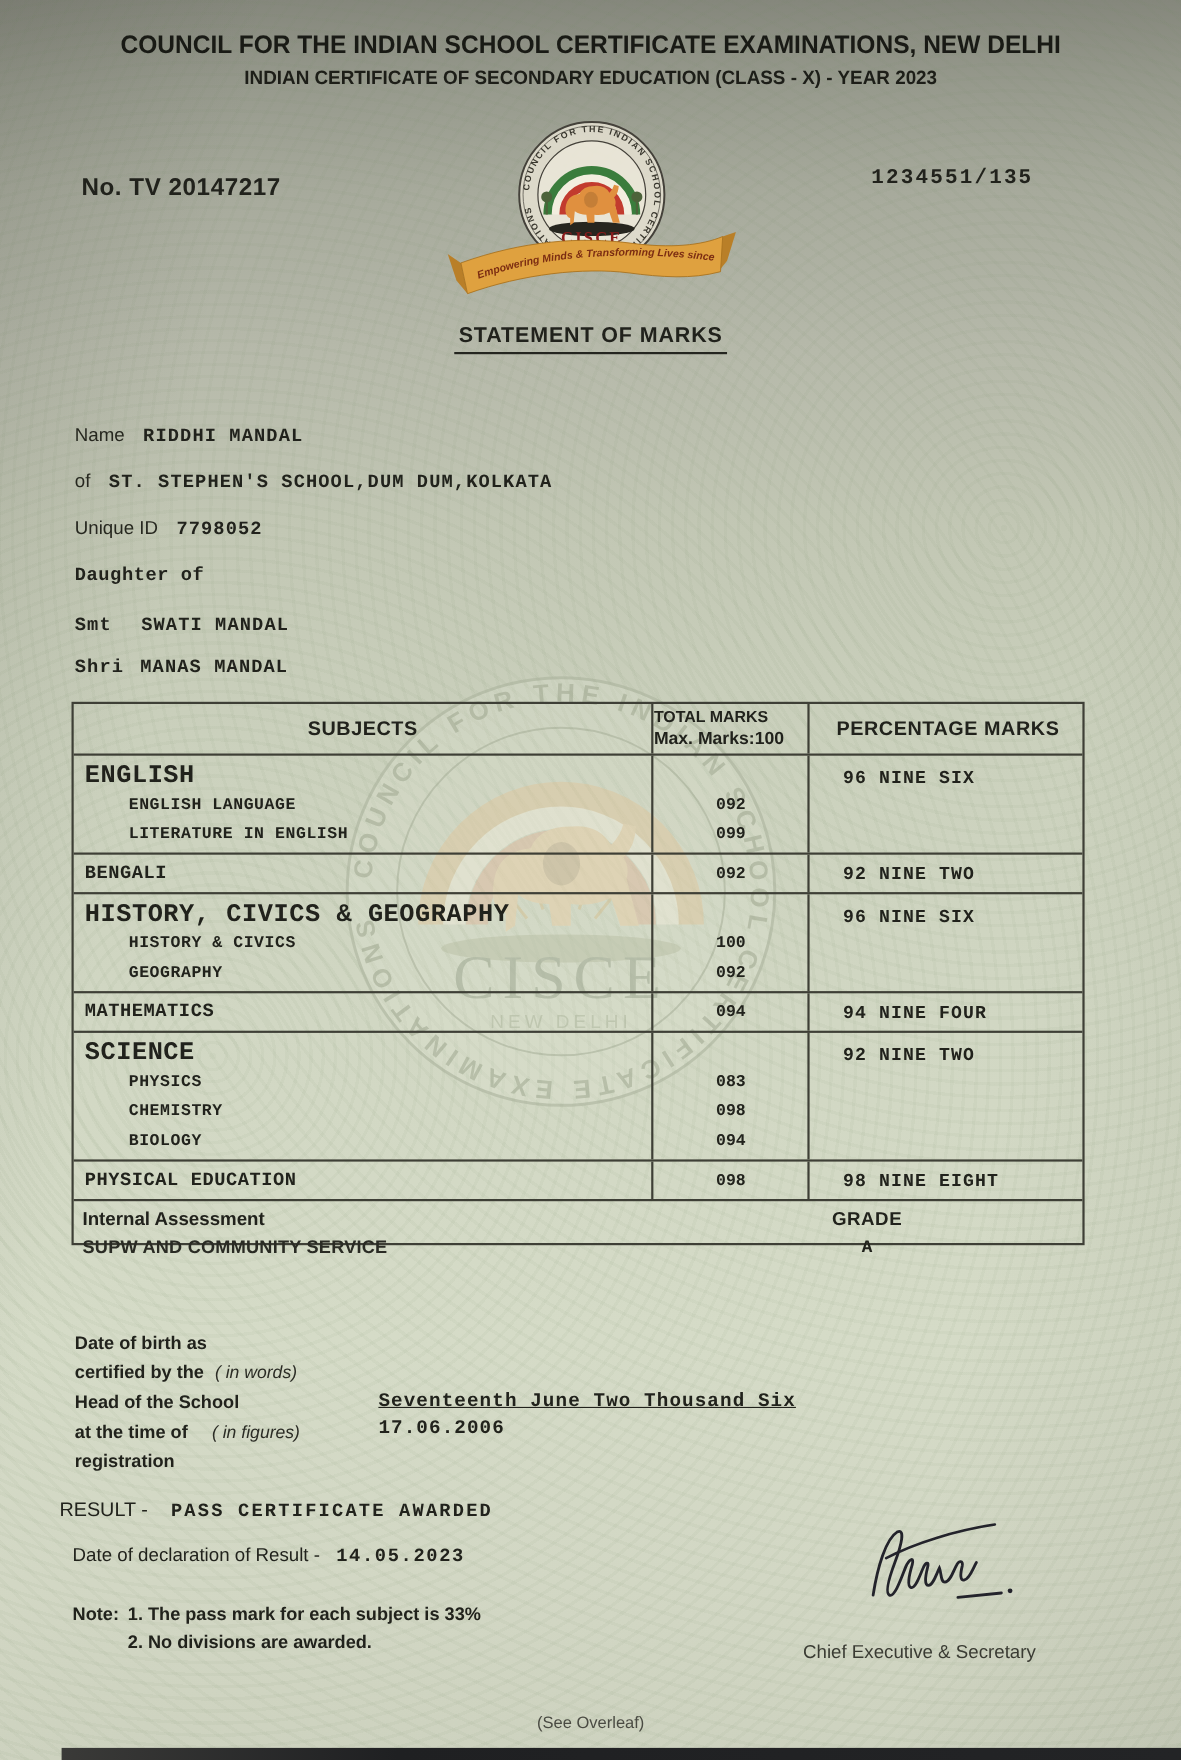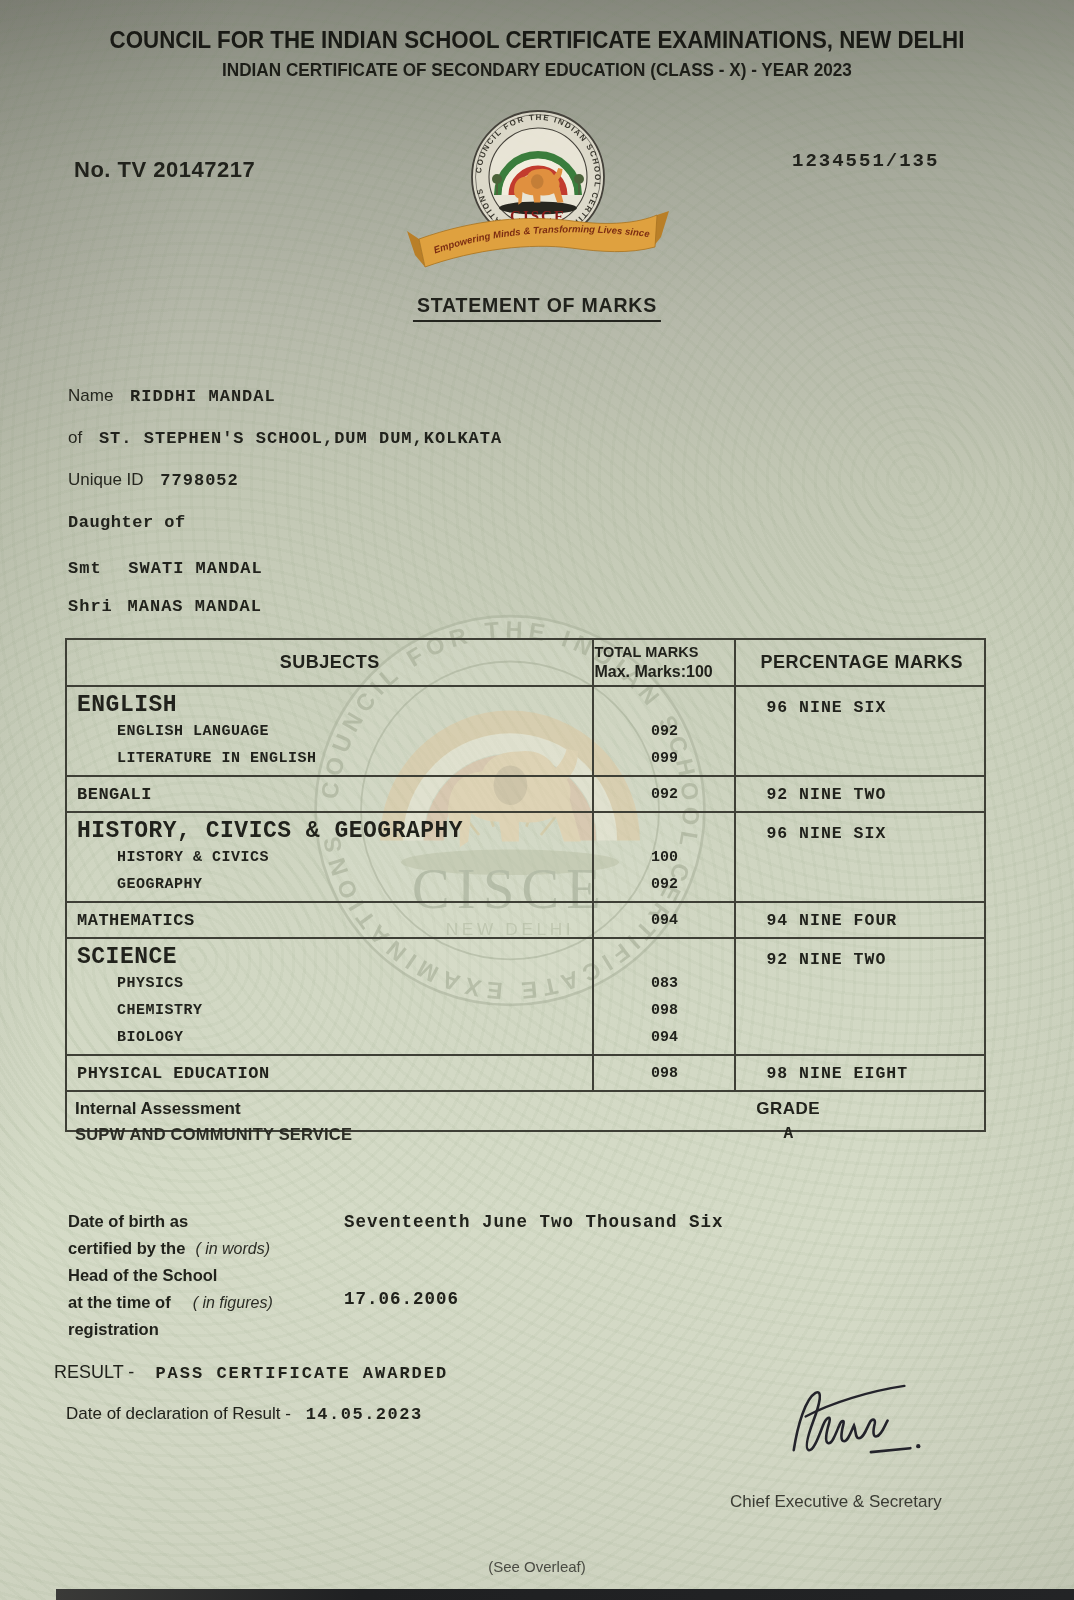--- a/index.html
+++ b/index.html
@@ -286,32 +286,39 @@
 
   <div class="abs dob-lab" style="top:1212px;">Date of birth as</div>
   <div class="abs dob-lab" style="top:1239px;">
     <span>certified by the</span><span class="dob-it">( in words)</span>
   </div>
   <div class="abs dob-lab" style="top:1266px;">Head of the School</div>
   <div class="abs dob-lab" style="top:1293px;">
     <span>at the time of</span><span class="dob-it" style="margin-left:22px;">( in figures)</span>
   </div>
   <div class="abs dob-lab" style="top:1320px;">registration</div>
-  <div class="abs dob-val mono" style="top:1212px;">Seventeenth June Two Thousand Six</div>
+  <div class="abs dob-val mono" style="top:1264px;text-decoration:underline;">Seventeenth June Two Thousand Six</div>
   <div class="abs dob-val mono" style="top:1289px;">17.06.2006</div>
 
   <div class="abs result-line">
     <span>RESULT -</span>
     <span class="v">PASS CERTIFICATE AWARDED</span>
   </div>
   <div class="abs decl-line">
     <span>Date of declaration of Result -</span>
     <span class="v">14.05.2023</span>
   </div>
 
+  <div class="abs note">
+    <div class="nlab">Note:</div>
+    <div>
+      <div>1. The pass mark for each subject is 33%</div>
+      <div>2. No divisions are awarded.</div>
+    </div>
+  </div>
 
   <svg class="abs signature" viewBox="0 0 170 95">
     <path d="M22,78 C26,52 34,26 44,20 C52,16 48,32 42,48 C36,64 33,76 37,78 C42,80 48,62 52,52 C55,45 60,42 58,50 C55,60 53,70 57,71 C61,72 65,60 68,53 C70,48 74,46 72,53 C70,61 69,69 73,69 C77,69 80,59 83,53 C85,58 84,66 88,66 C93,66 96,55 99,50 C101,46 105,46 104,51 C102,59 102,65 106,64 C111,63 114,53 117,48" stroke-width="2.6"></path>
     <path d="M34,44 C60,30 100,18 134,13" stroke-width="2.4"></path>
     <path d="M100,80 L140,76" stroke-width="2.6"></path>
     <circle cx="148" cy="74" r="2.2" fill="#23232b" stroke="none"></circle>
   </svg>
   <div class="abs sig-title">Chief Executive &amp; Secretary</div>
 
   <div class="abs overleaf">(See Overleaf)</div>

